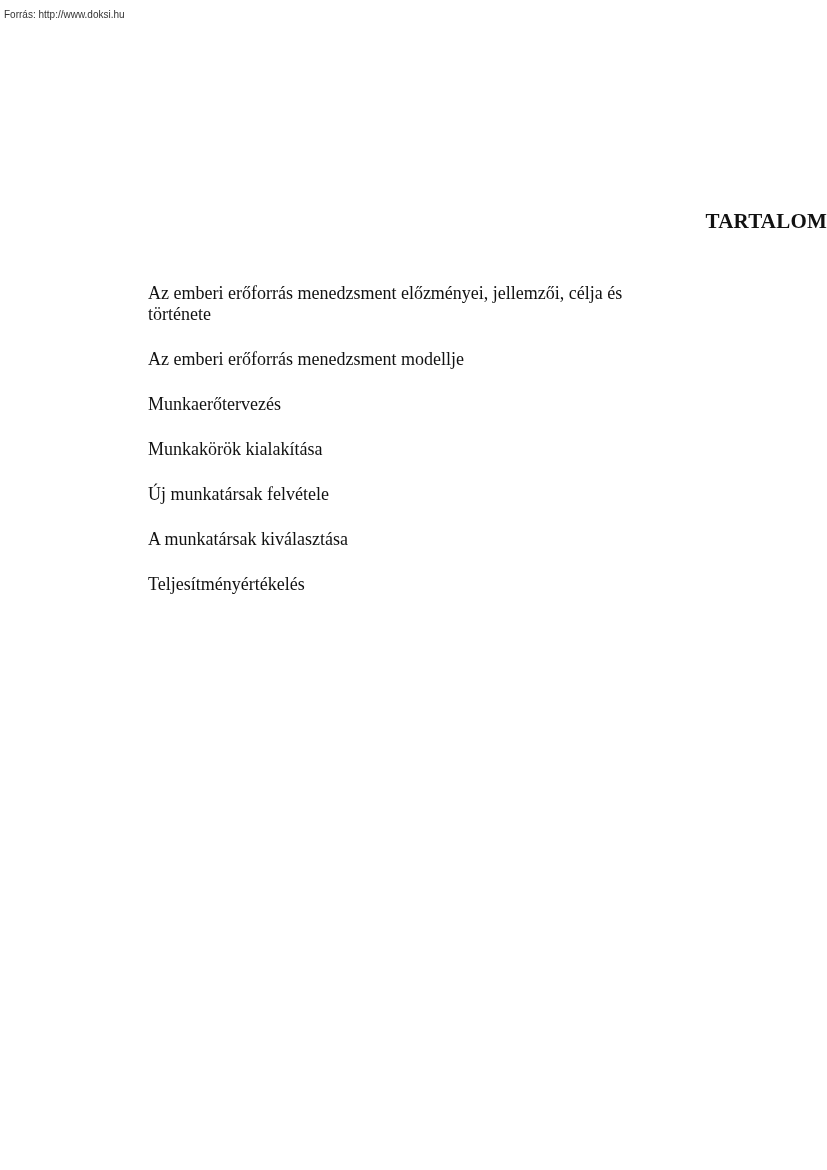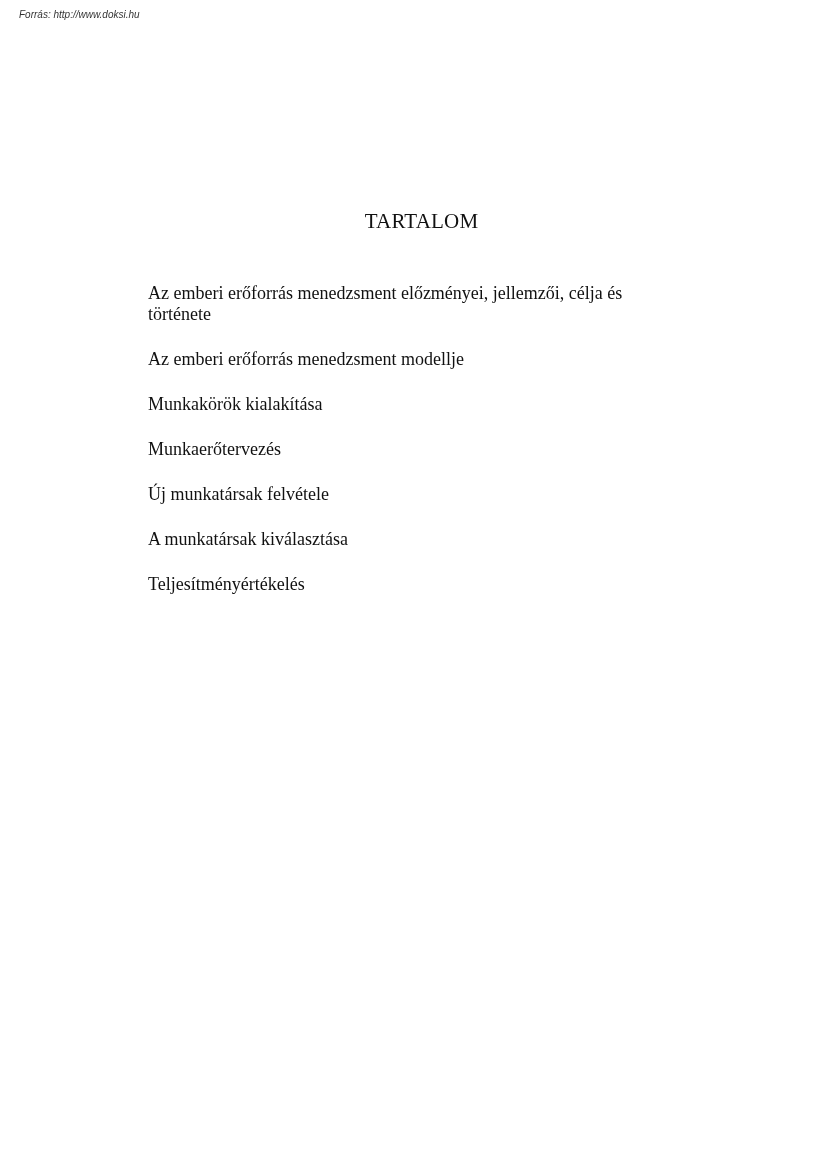--- a/index.html
+++ b/index.html
@@ -8,37 +8,36 @@
       background: #ffffff;
     }
     body {
       width: 827px;
       height: 1170px;
       position: relative;
       overflow: hidden;
     }
     .source-line {
       position: absolute;
-      left: 19px;
+      left: 4px;
       top: 9px;
       font-family: "Liberation Sans", sans-serif;
       font-size: 10px;
       color: #333333;
       line-height: 12px;
       white-space: nowrap;
-      font-style: italic;
     }
     .page-title {
       position: absolute;
       left: 0;
       width: 827px;
       top: 208px;
-      text-align: center;
+      text-align: right;
       font-family: "Liberation Serif", serif;
-      font-weight: normal;
+      font-weight: bold;
       font-size: 21px;
       line-height: 26px;
       color: #111111;
       letter-spacing: 0.2px;
       padding-left: 16px;
       box-sizing: border-box;
       padding-right: 0px;
     }
     .toc {
       position: absolute;
@@ -61,18 +60,18 @@
 </head>
 <body>
 
 <div class="source-line">Forrás: http://www.doksi.hu</div>
 
 <div class="page-title">TARTALOM</div>
 
 <ul class="toc">
   <li class="toc-item">Az emberi erőforrás menedzsment előzményei, jellemzői, célja és története</li>
   <li class="toc-item">Az emberi erőforrás menedzsment modellje</li>
+  <li class="toc-item">Munkaerőtervezés</li>
   <li class="toc-item">Munkakörök kialakítása</li>
-  <li class="toc-item">Munkaerőtervezés</li>
   <li class="toc-item">Új munkatársak felvétele</li>
   <li class="toc-item">A munkatársak kiválasztása</li>
   <li class="toc-item">Teljesítményértékelés</li>
 </ul>
 
 </body></html>

